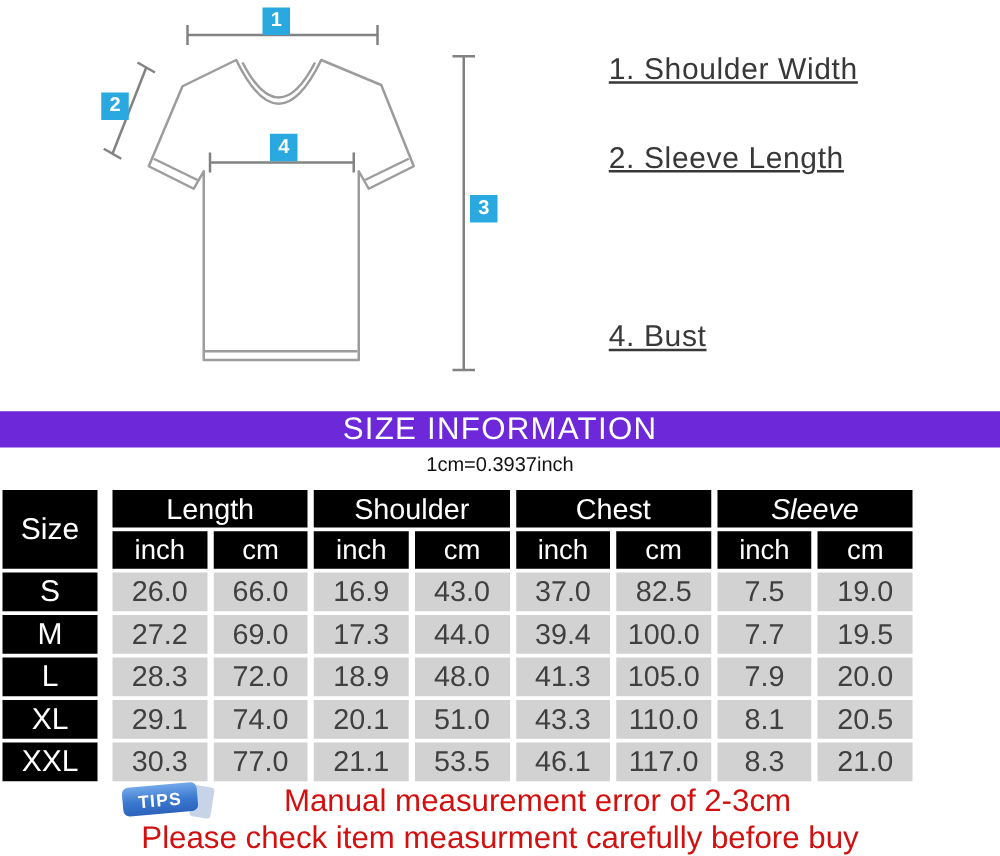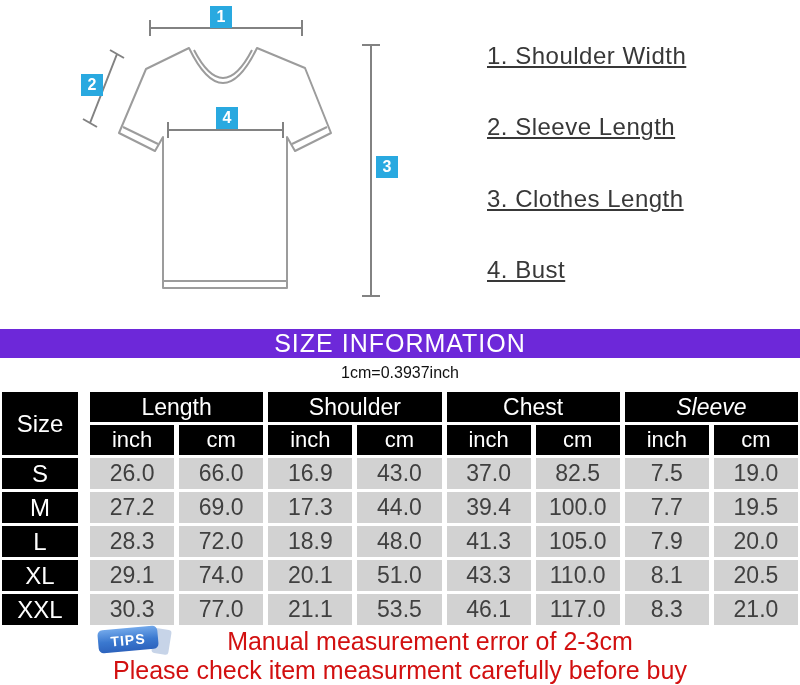--- a/index.html
+++ b/index.html
@@ -30,21 +30,21 @@
   
   #banner{
     position:absolute;left:0;top:329px;width:800px;height:29px;background:#6d28d9;
     color:#ffffff;font-size:25px;text-align:center;line-height:29px;letter-spacing:1px;
   }
   #conversion{
     position:absolute;left:0;top:360px;width:800px;height:26px;color:#111111;
     font-size:16px;font-weight:500;text-align:center;line-height:26px;
   }
   #size-table{
-    position:absolute;left:2px;top:392px;width:796px;
+    position:absolute;left:2px;top:392px;width:728px;
     display:grid;
     grid-template-columns:83px repeat(8, 1fr);
     grid-template-rows:30px 30px repeat(5, 31px);
     column-gap:5px;row-gap:3px;
   }
   .hc{background:#000000;color:#ffffff;display:flex;align-items:center;justify-content:center;}
   .corner{grid-row:1 / 3;grid-column:1;width:76px;font-size:24px;}
   .group{font-size:23px;}
   .g0{grid-column:2 / 4;} .g1{grid-column:4 / 6;} .g2{grid-column:6 / 8;} .g3{grid-column:8 / 10;font-style:italic;}
   .unit{font-size:22px;}
@@ -95,21 +95,20 @@
       </g>
     </svg>
 
     <div class="marker" id="marker-1">1</div>
     <div class="marker" id="marker-2">2</div>
     <div class="marker" id="marker-3">3</div>
     <div class="marker" id="marker-4">4</div>
 
     <div class="legend-item" id="legend-0">1. Shoulder Width</div>
     <div class="legend-item" id="legend-1">2. Sleeve Length</div>
-    <div class="legend-item" id="legend-2">3. Clothes Length</div>
     <div class="legend-item" id="legend-3">4. Bust</div>
   </div>
 
   <div id="banner">SIZE INFORMATION</div>
   <div id="conversion">1cm=0.3937inch</div>
 
   <div id="size-table">
 
     <div class="hc corner">Size</div>
     <div class="hc group g0">Length</div>

